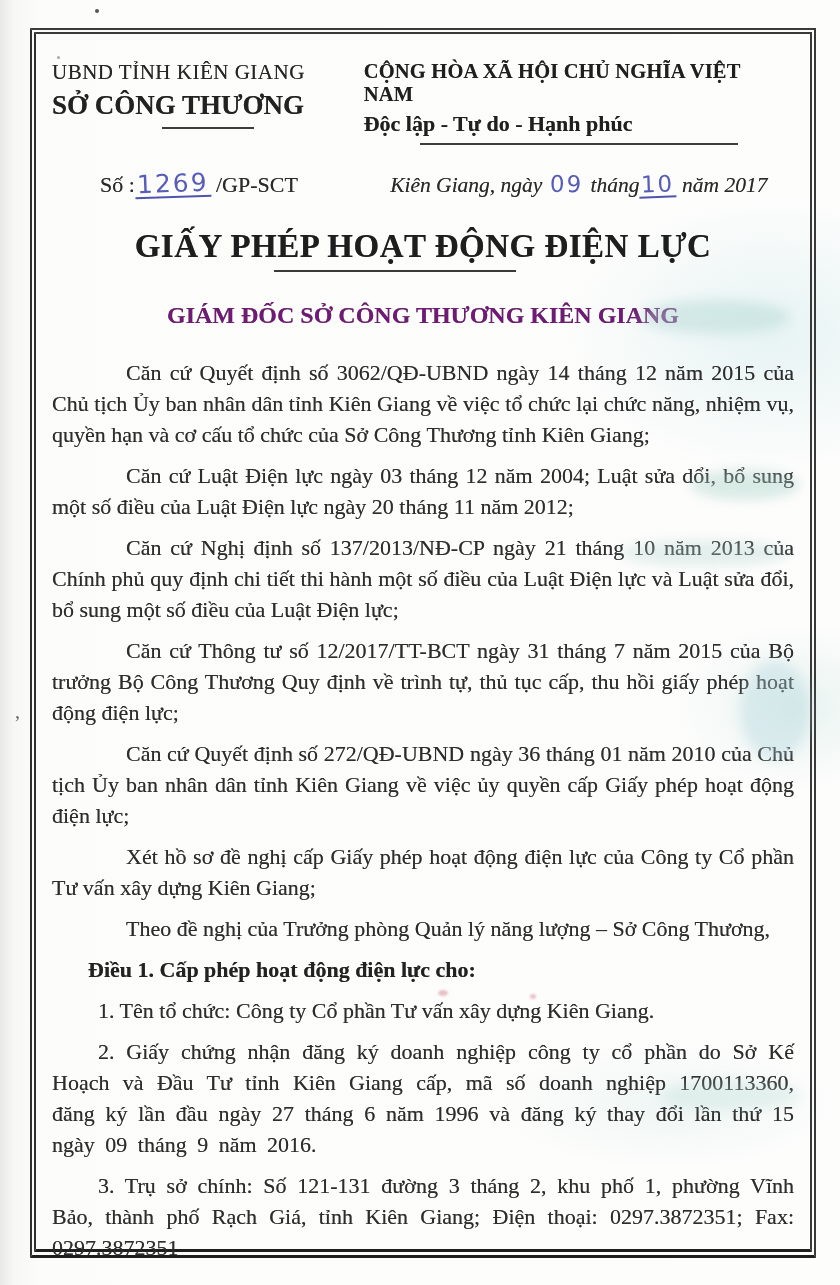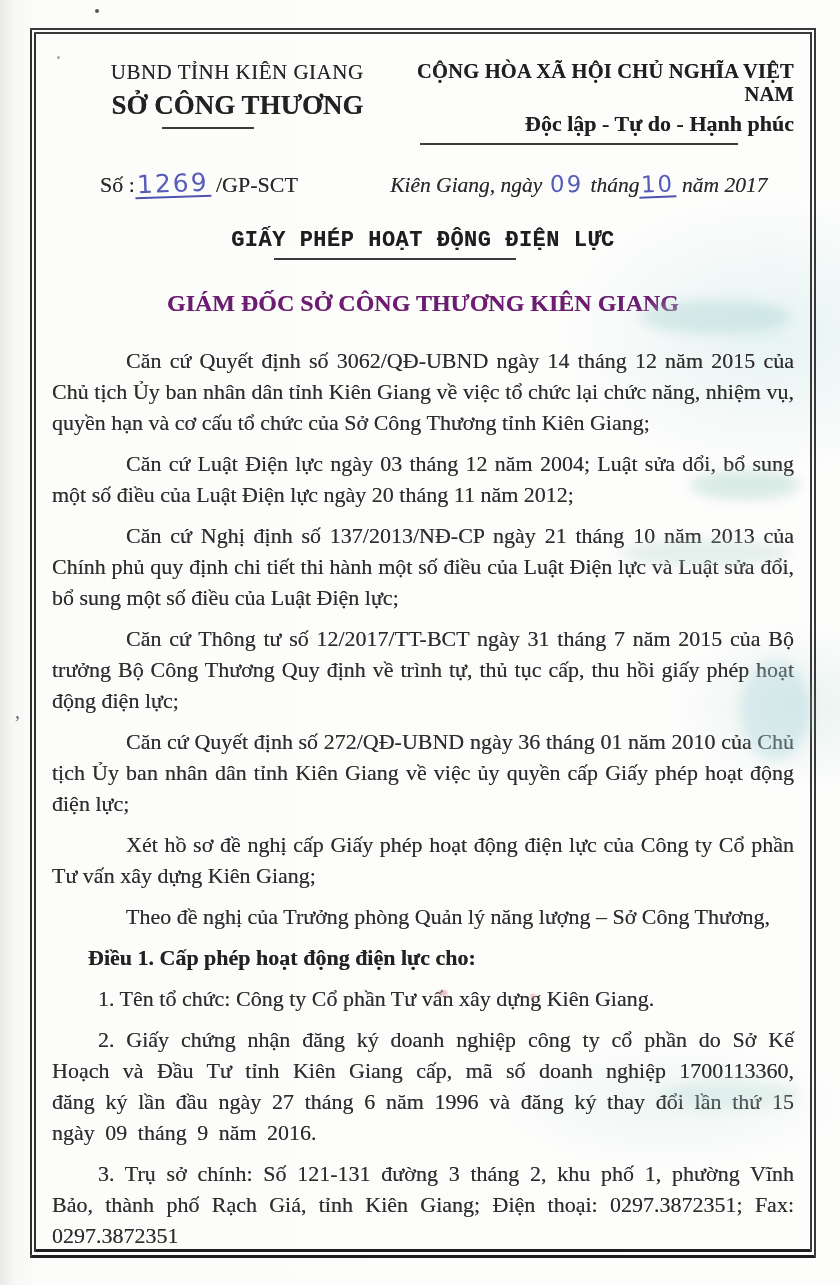--- a/index.html
+++ b/index.html
@@ -22,22 +22,22 @@
     box-sizing: border-box;
     border: 6px double #3a3a3a;
     border-bottom: 9px double #1f1f1f;
     border-left-color: #2f2f2f;
     background: transparent;
     padding: 26px 16px 0 16px;
   }
   .txt { text-shadow: 0 0 .5px rgba(20,20,20,.55); }
 
   .header { display: flex; }
-  .header-left { width: 42%; text-align: right; }
-  .header-right { width: 58%; text-align: right; }
+  .header-left { width: 42%; text-align: left; }
+  .header-right { width: 58%; text-align: left; }
   .agency-line1 { font-size: 21px; letter-spacing: .5px; color: #262626; }
   .agency-line2 { font-size: 27px; font-weight: bold; margin-top: 5px; color: #222; }
   .motto-line1 { font-size: 20.5px; font-weight: bold; color: #1f1f1f; letter-spacing: .2px; }
   .motto-line2 { font-size: 22px; font-weight: bold; margin-top: 5px; color: #1f1f1f; }
   .rule { height: 2px; background: #3c3c3c; margin: 6px auto 0; }
   .rule-left  { width: 92px; }
   .rule-right { width: 318px; }
 
   .refdate-row { display: flex; margin-top: 26px; align-items: baseline; }
   .ref { width: 42%; font-size: 22px; padding-left: 48px; box-sizing: border-box; color: #2a2a2a; }
@@ -52,21 +52,21 @@
     transform: rotate(-2deg);
     text-shadow: none;
     line-height: 1;
     padding: 0 2px;
   }
   .hand.underlined { border-bottom: 2px solid #4d53ae; }
   .day-hand { transform: rotate(1deg); font-size: 23px; }
   .month-hand { font-size: 23px; }
 
   .title-block { margin-top: 30px; text-align: center; }
-  .title { font-size: 22px; font-weight: bold; letter-spacing: .5px; color: #1e1e1e; font-family: Liberation Mono, monospace; }
+  .title { font-size: 33px; font-weight: bold; letter-spacing: .5px; color: #1e1e1e; }
   .title-underline { width: 242px; height: 2px; background: #3a3a3a; margin: 5px auto 0; transform: translateX(-28px); }
 
   .subtitle { margin-top: 30px; text-align: center; font-size: 24px; font-weight: bold; color: #701a75; }
 
   .body-text { margin-top: 18px; }
   .para {
     margin: 10px 0 0 0;
     font-size: 22px;
     line-height: 31px;
     text-align: justify;

